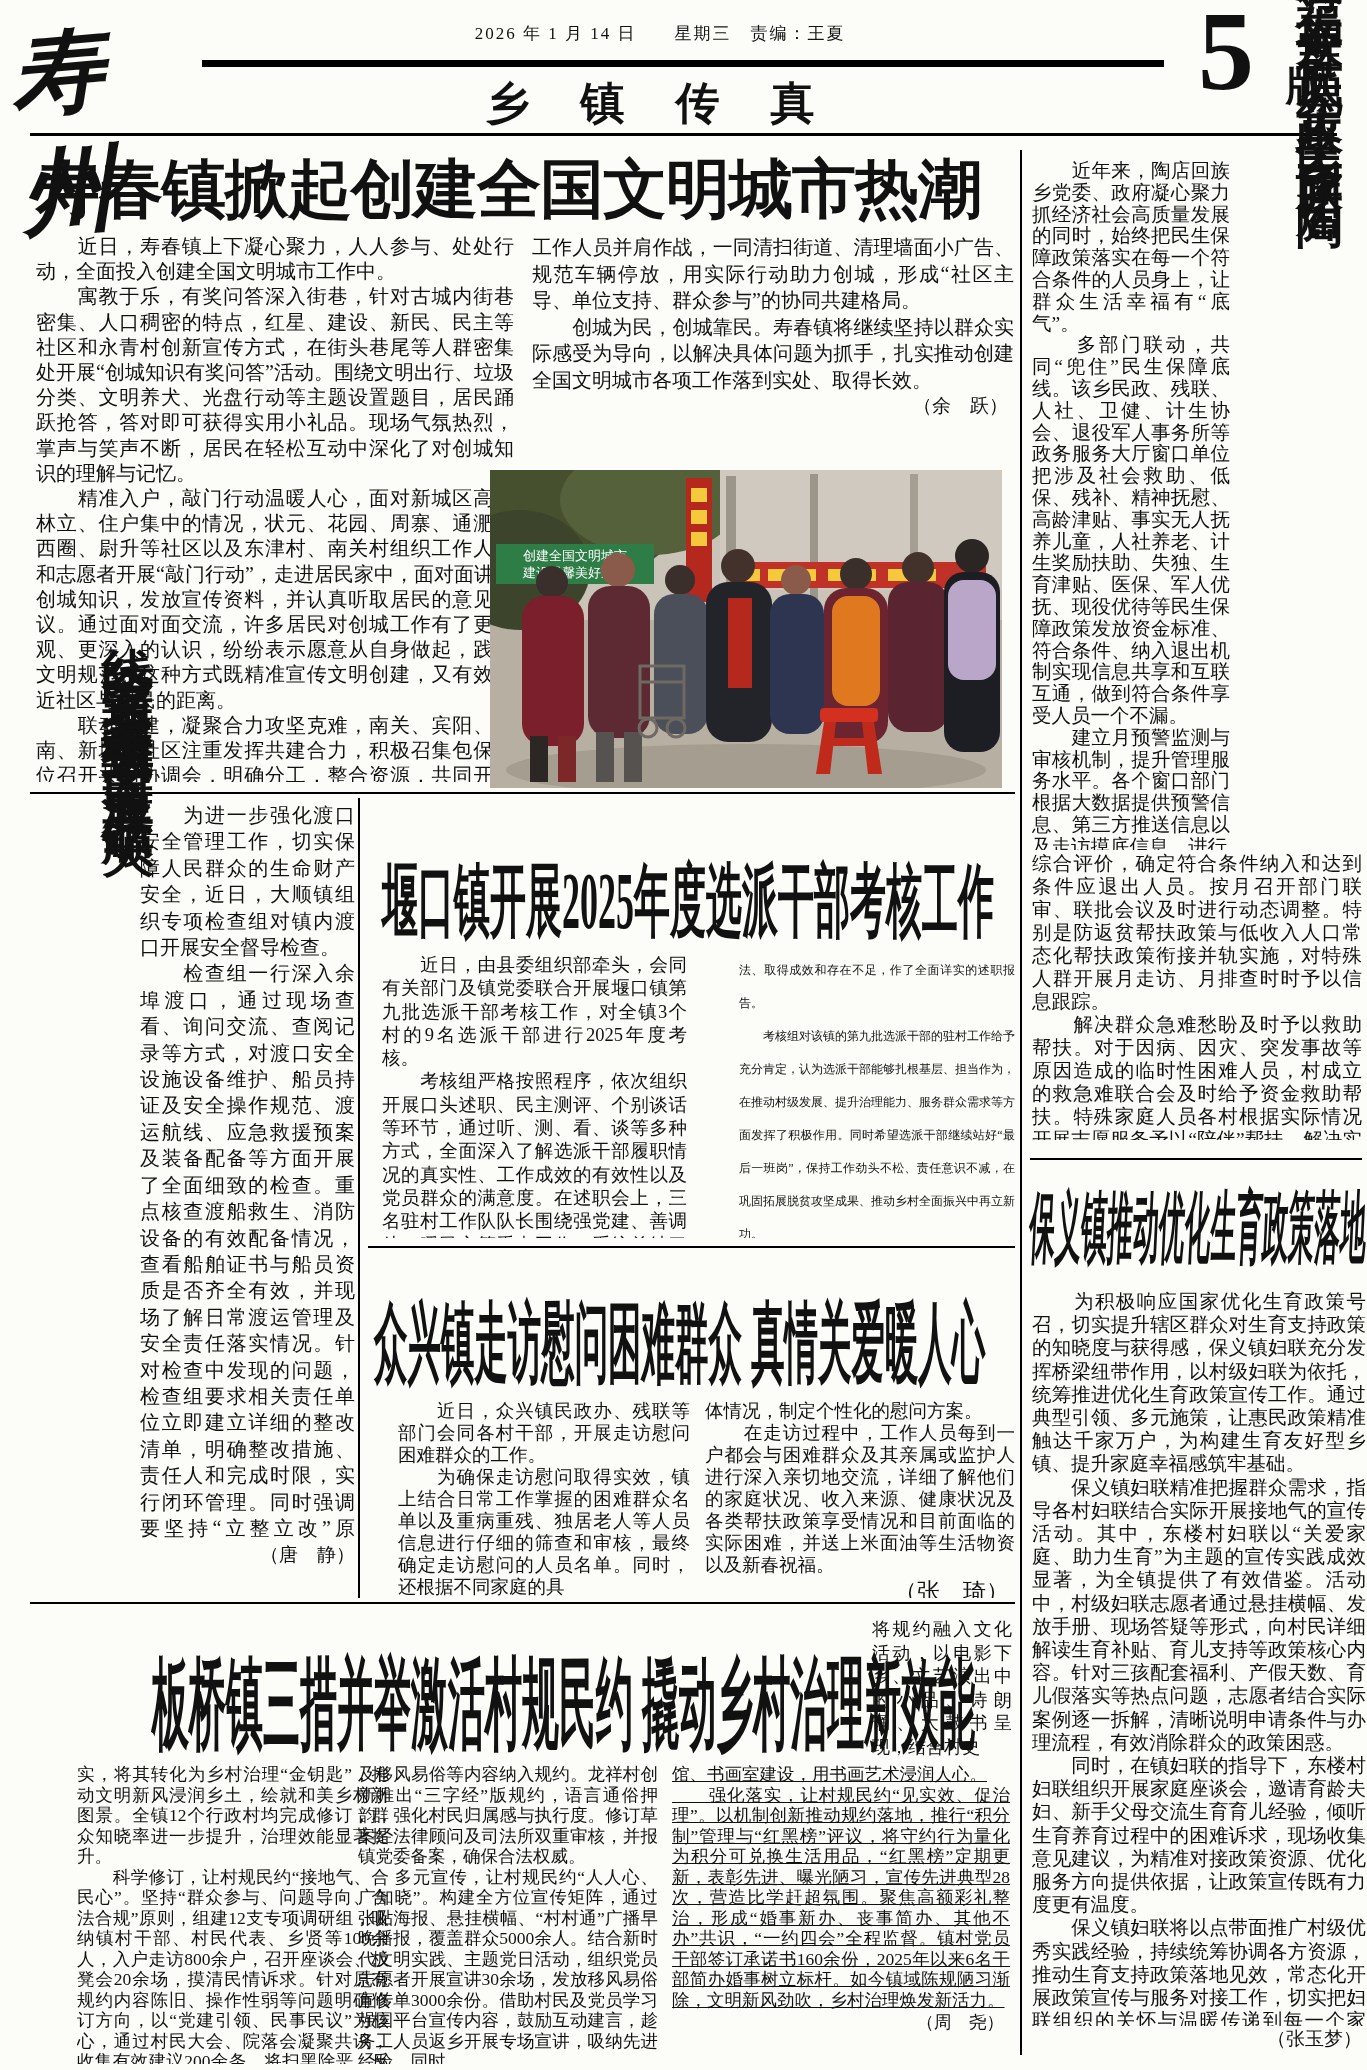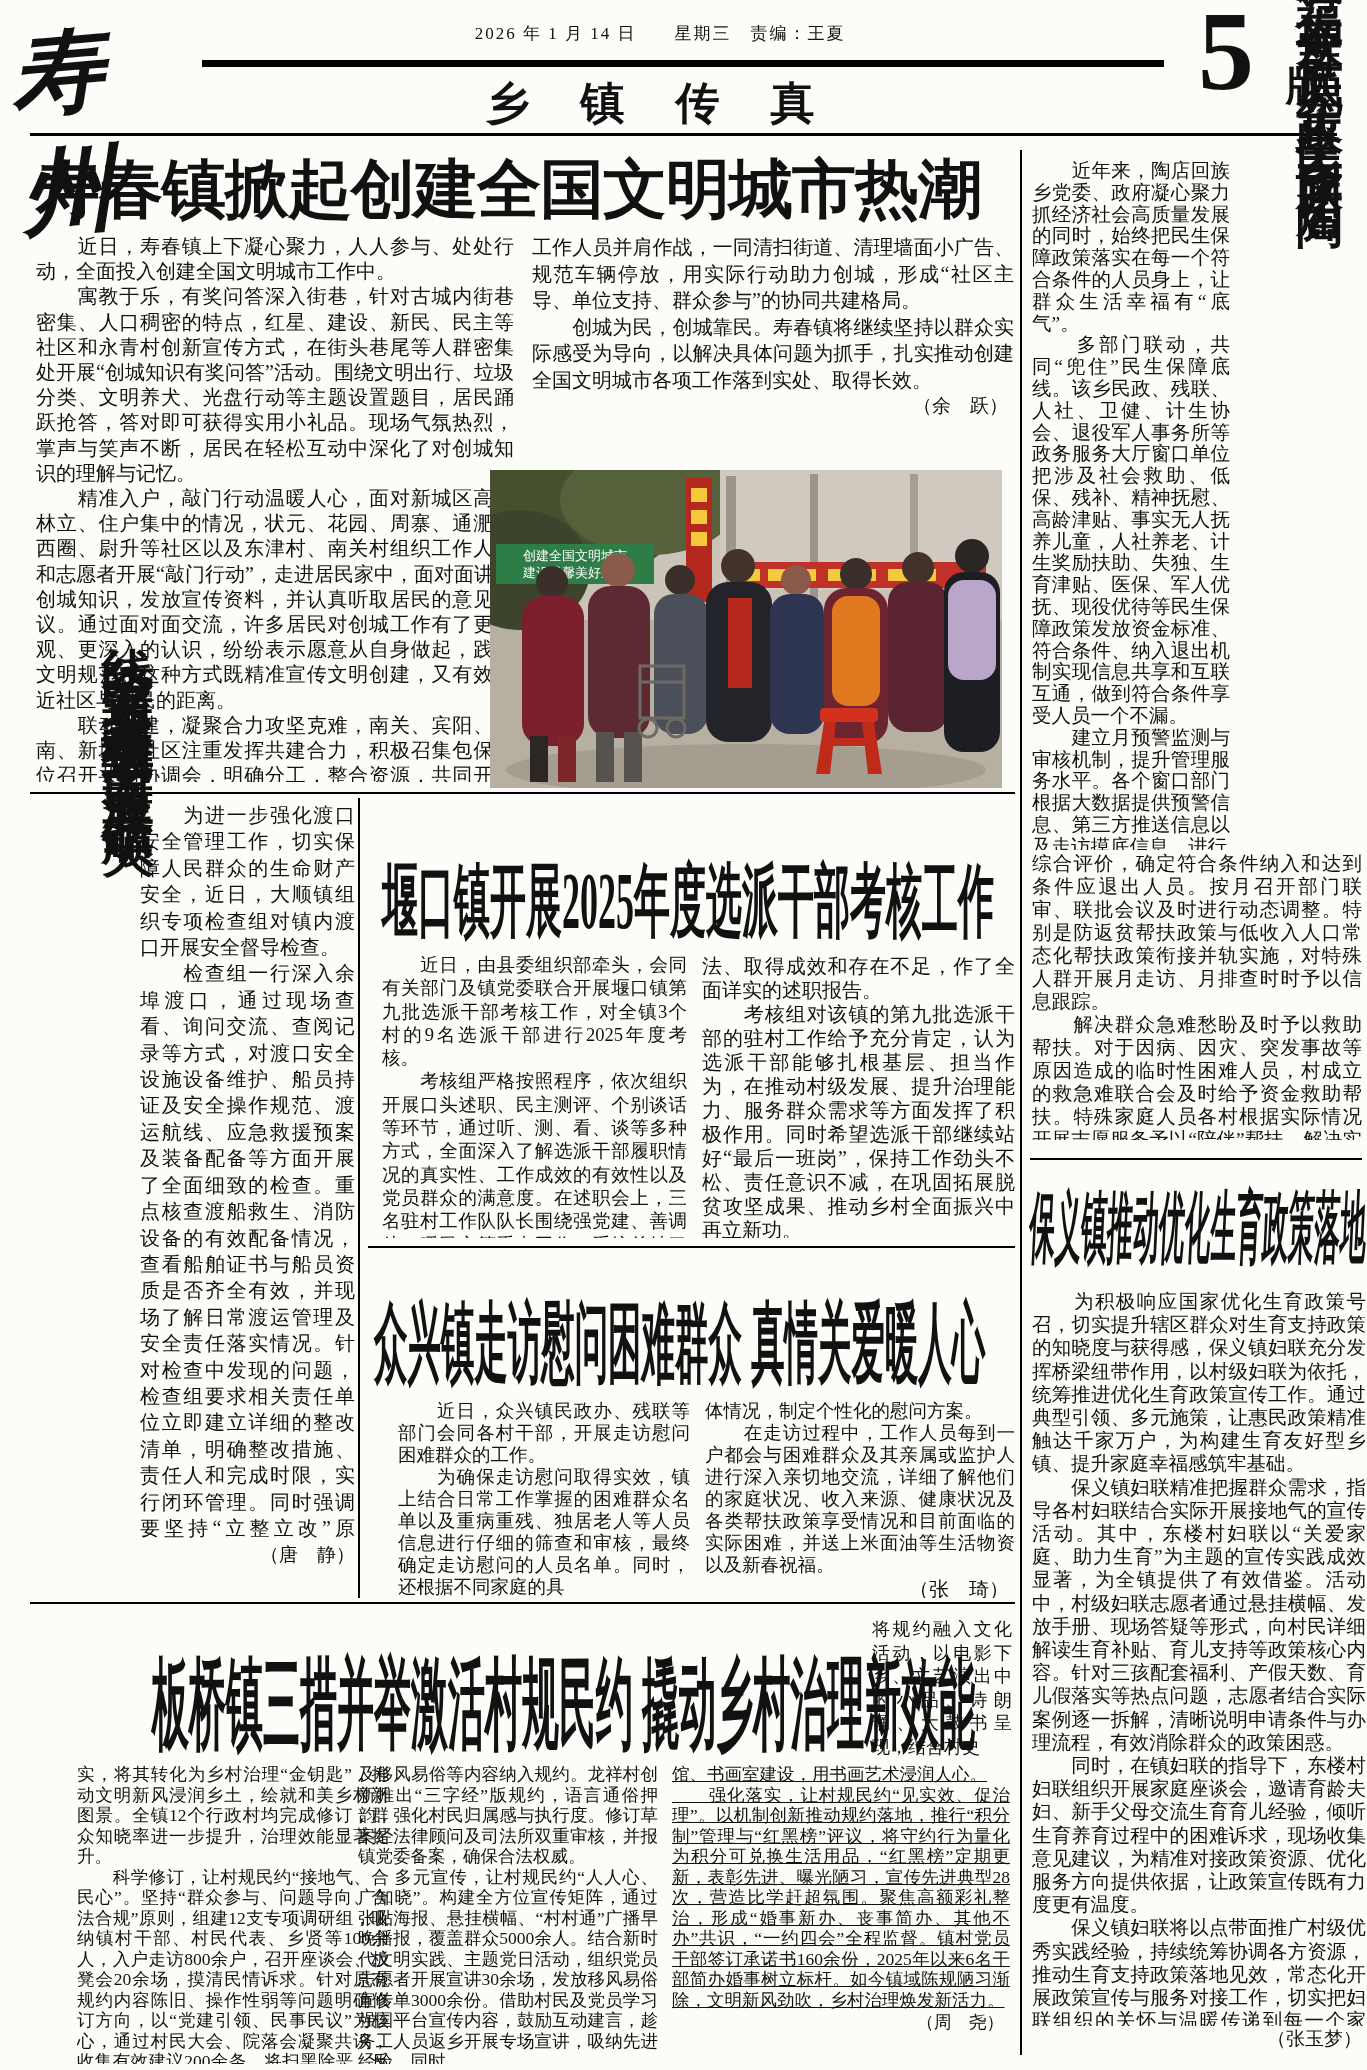--- a/index.html
+++ b/index.html
@@ -154,36 +154,36 @@
   <div class="abs byline" style="left:170px;top:1542px;width:185px;font-size:19px;">（唐　静）</div>
 
   <div class="abs rule-v" style="left:358px;top:798px;height:800px;width:2px;"></div>
 
   <div class="abs" style="left:382px;top:848px;width:635px;height:86px;">
     <span class="scaled headline-serif" style="font-size:80px;transform:scale(0.45,1);">堰口镇开展2025年度选派干部考核工作</span>
   </div>
   <div class="abs txt" style="left:382px;top:954px;width:305px;height:284px;overflow:hidden;font-size:18.5px;line-height:23.3px;">　　近日，由县委组织部牵头，会同有关部门及镇党委联合开展堰口镇第九批选派干部考核工作，对全镇3个村的9名选派干部进行2025年度考核。
 　　考核组严格按照程序，依次组织开展口头述职、民主测评、个别谈话等环节，通过听、测、看、谈等多种方式，全面深入了解选派干部履职情况的真实性、工作成效的有效性以及党员群众的满意度。在述职会上，三名驻村工作队队长围绕强党建、善调处、暖民心等重点工作，系统总结了驻村以来的主要做</div>
   <div class="abs" style="left:702px;top:954px;width:313px;height:284px;overflow:hidden;">
-    <div class="txt" style="font-size:20px;line-height:24px;">法、取得成效和存在不足，作了全面详实的述职报告。
+    <div class="txt" style="font-size:12px;line-height:33px;margin-left:37px;">法、取得成效和存在不足，作了全面详实的述职报告。
 　　考核组对该镇的第九批选派干部的驻村工作给予充分肯定，认为选派干部能够扎根基层、担当作为，在推动村级发展、提升治理能力、服务群众需求等方面发挥了积极作用。同时希望选派干部继续站好“最后一班岗”，保持工作劲头不松、责任意识不减，在巩固拓展脱贫攻坚成果、推动乡村全面振兴中再立新功。</div>
     <div class="byline" style="font-size:18.5px;">（陈　悦）</div>
   </div>
 
   <div class="abs rule-h" style="left:368px;top:1246px;width:647px;height:2px;"></div>
 
   <div class="abs" style="left:374px;top:1284px;width:635px;height:96px;">
     <span class="scaled headline-sans" style="font-size:88px;transform:scale(0.38,1);">众兴镇走访慰问困难群众 真情关爱暖人心</span>
   </div>
   <div class="abs txt" style="left:398px;top:1400px;width:292px;height:198px;overflow:hidden;font-size:18.5px;line-height:22px;">　　近日，众兴镇民政办、残联等部门会同各村干部，开展走访慰问困难群众的工作。
 　　为确保走访慰问取得实效，镇上结合日常工作掌握的困难群众名单以及重病重残、独居老人等人员信息进行仔细的筛查和审核，最终确定走访慰问的人员名单。同时，还根据不同家庭的具</div>
   <div class="abs" style="left:705px;top:1400px;width:310px;height:198px;overflow:hidden;">
     <div class="txt" style="font-size:18.5px;line-height:22px;">体情况，制定个性化的慰问方案。
 　　在走访过程中，工作人员每到一户都会与困难群众及其亲属或监护人进行深入亲切地交流，详细了解他们的家庭状况、收入来源、健康状况及各类帮扶政策享受情况和目前面临的实际困难，并送上米面油等生活物资以及新春祝福。</div>
-    <div class="byline" style="font-size:20px;text-align:right;">（张　琦）</div>
+    <div class="byline" style="font-size:23px;text-align:right;">（张　琦）</div>
   </div>
 
   <div class="abs rule-h" style="left:30px;top:1602px;width:985px;height:2px;"></div>
 
 
   <div class="abs" style="left:152px;top:1638px;width:860px;height:112px;">
     <span class="scaled headline-serif" style="font-size:100px;transform:scale(0.37,1);">板桥镇三措并举激活村规民约 撬动乡村治理新效能</span>
   </div>
 
   <div class="abs txt" style="left:872px;top:1618px;width:140px;height:142px;overflow:hidden;font-size:18px;line-height:23.5px;">将规约融入文化活动，以电影下乡、文艺演出中的小品、诗朗诵、大鼓书呈现，结合村史</div>

